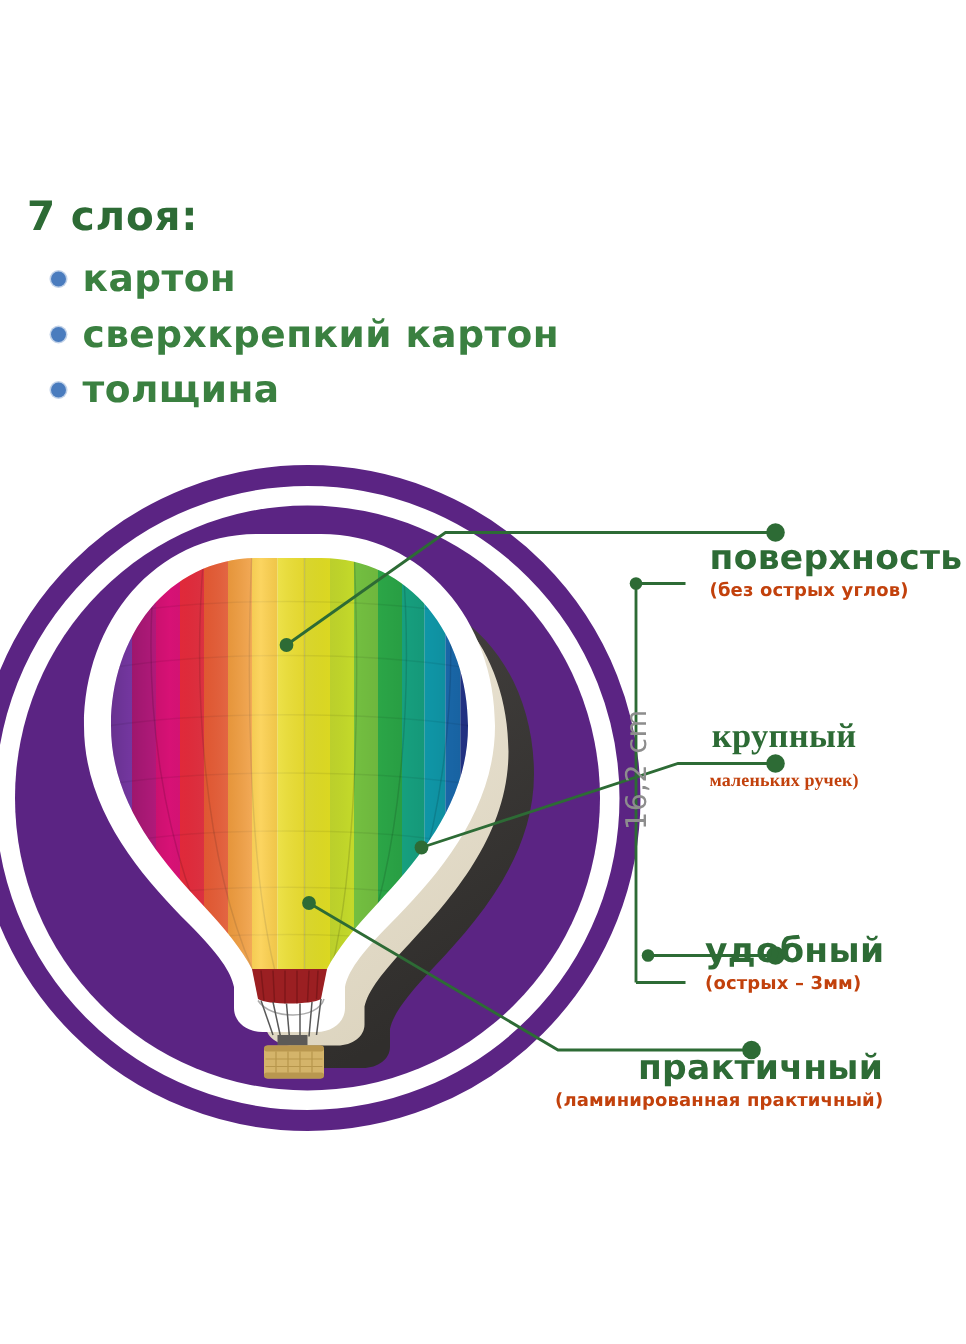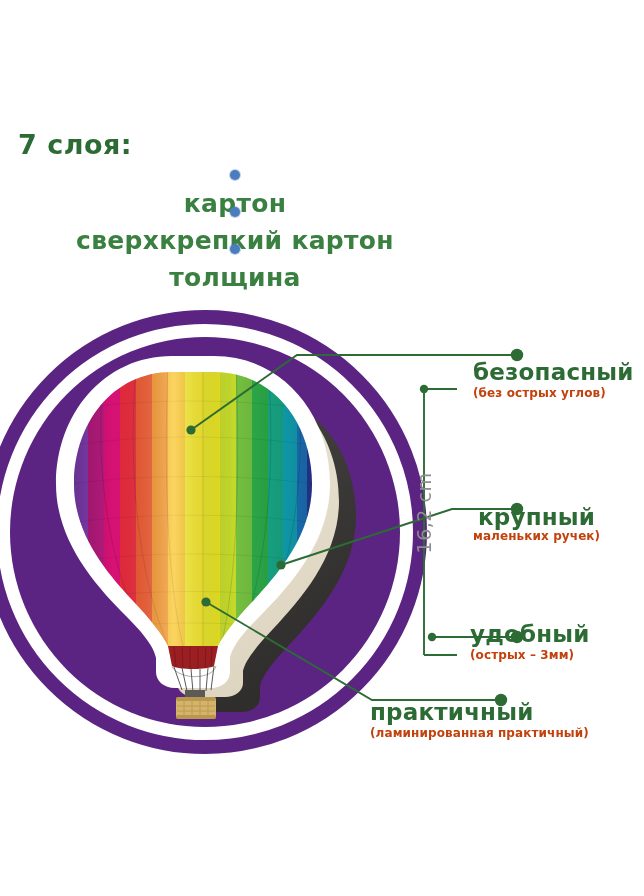--- a/index.html
+++ b/index.html
@@ -11,21 +11,21 @@
   #stage{position:absolute;inset:0;width:644px;height:896px;}
 
   
   .hdr{position:absolute;left:16px;top:131px;width:420px;}
   .hdr-title{
     font-size:27px;font-weight:700;color:#2d6b35;letter-spacing:.5px;
     line-height:1.0;margin:0 0 12px 2px;
   }
   .hdr-list{list-style:none;margin:0;padding:0;}
   .hdr-li{
-    display:flex;align-items:center;gap:11px;margin:0 0 6px 18px;height:31px;flex-direction:column;
+    display:flex;align-items:center;gap:11px;margin:0 0 6px 18px;height:31px;
   }
   .bullet{
     width:10px;height:10px;border-radius:50%;flex:0 0 10px;
     background:#4a7cbe;box-shadow:0 0 0 1px rgba(74,124,190,.35);
   }
   .hdr-li-label{
     font-size:25px;font-weight:700;color:#3a8040;letter-spacing:.3px;line-height:1;
     white-space:nowrap;
   }
 
@@ -52,21 +52,21 @@
   .ann{position:absolute;color:#2d6b35;}
   .ann-title{
     font-size:23px;font-weight:700;line-height:1.05;letter-spacing:.2px;
     white-space:nowrap;color:#2d6b35;
   }
   .ann-sub{
     font-size:12px;font-weight:600;line-height:1.18;letter-spacing:.1px;
     color:#c2410c;margin-top:2px;white-space:nowrap;
   }
   .ann-1{left:473px;top:360px;}
-  .ann-2{left:473px;top:505px;text-align:center;}
+  .ann-2{left:473px;top:479px;text-align:center;font-family:Liberation Serif, serif;}
   .ann-3{left:470px;top:622px;}
   .ann-4{left:370px;top:700px;}
   .ann-2 .ann-sub{text-align:center;}
 
   
   .dim-label{
     position:absolute;left:409px;top:465px;width:30px;height:96px;
     display:flex;align-items:center;justify-content:center;
   }
   .dim-label span{
@@ -271,32 +271,32 @@
       <circle cx="517" cy="637" r="6.2"></circle>
       <circle cx="501" cy="700" r="6.2"></circle>
     </g>
   </svg>
 
   <div class="dim-label">
     <span>16,2 cm</span>
   </div>
 
   <div class="ann ann-1">
-    <div class="ann-title">безопасный</div>
+    <div class="ann-title">поверхность</div>
     <div class="ann-sub">(без острых углов)</div>
   </div>
 
   <div class="ann ann-2">
     <div class="ann-title">крупный</div>
-    <div class="ann-sub" style="margin-top:0">маленьких ручек)</div>
+    <div class="ann-sub" style="margin-top:10px">маленьких ручек)</div>
   </div>
 
   <div class="ann ann-3">
     <div class="ann-title">удобный</div>
     <div class="ann-sub">(острых – 3мм)</div>
   </div>
 
   <div class="ann ann-4">
-    <div class="ann-title" style="text-align:left">практичный</div>
+    <div class="ann-title" style="text-align:right">практичный</div>
     <div class="ann-sub">(ламинированная практичный)</div>
   </div>
 
 </div>
 
 </body></html>

